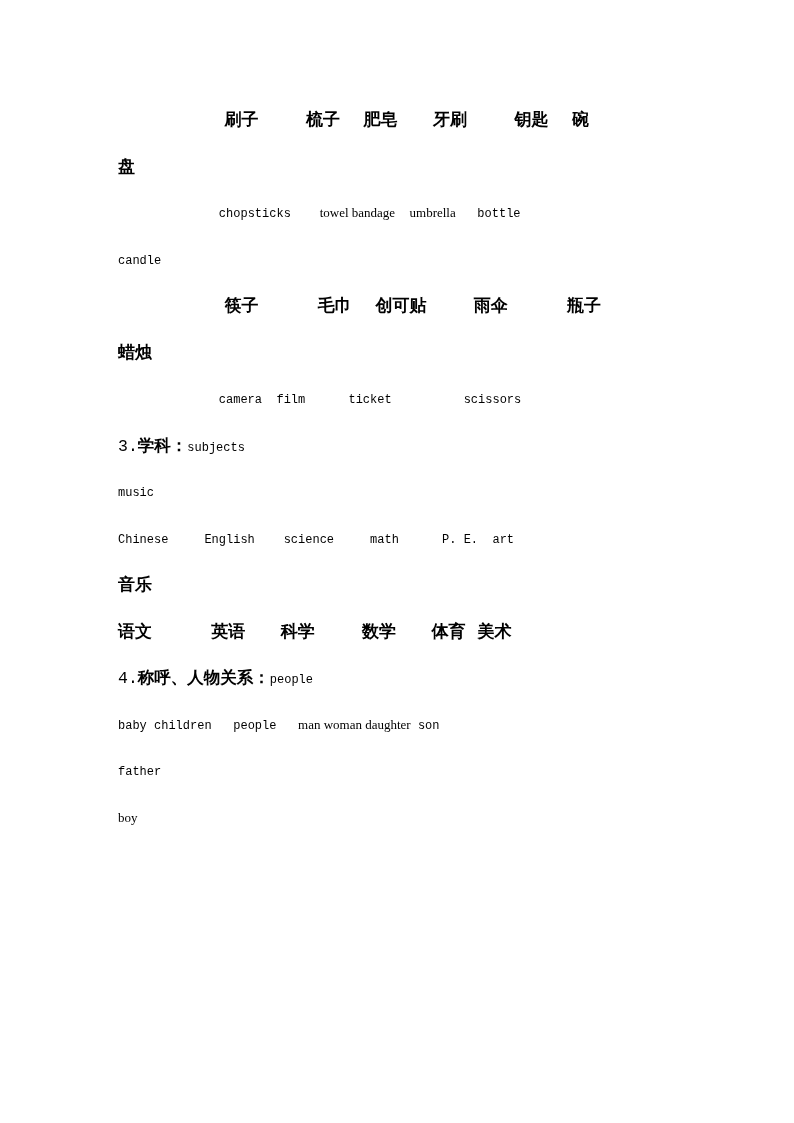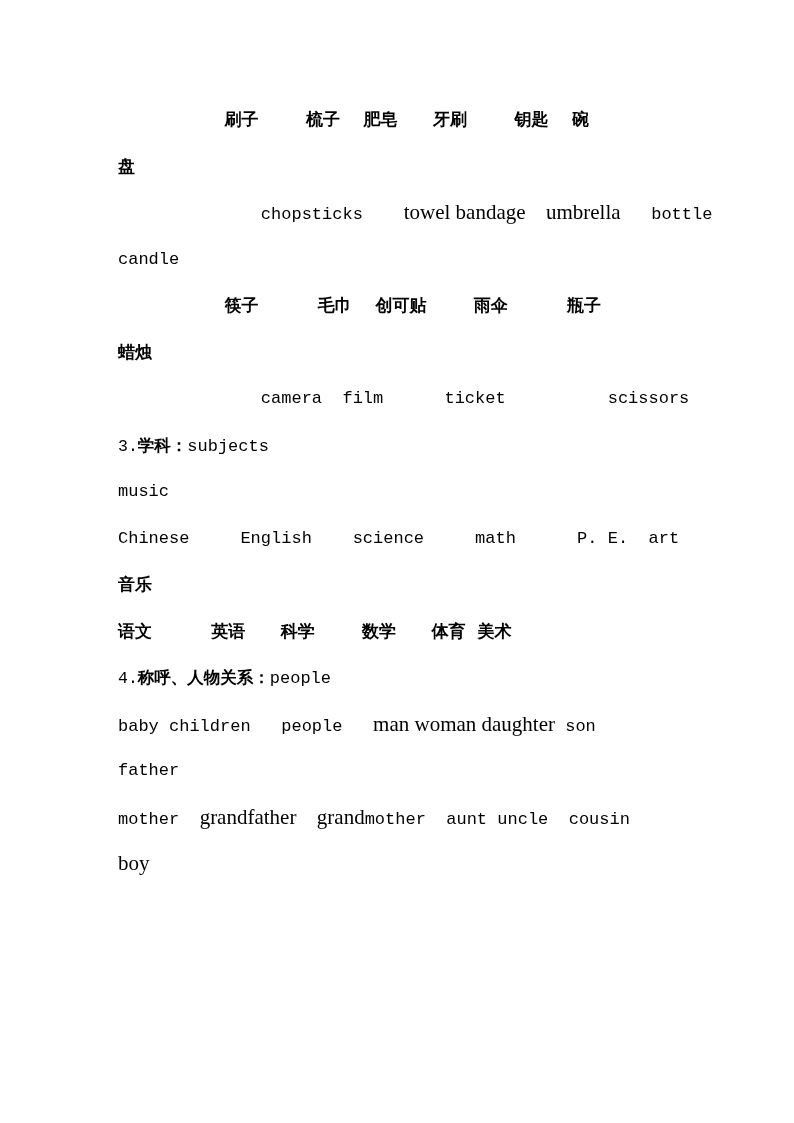--- a/index.html
+++ b/index.html
@@ -24,26 +24,26 @@
   .line {
     height: 46.5px;
     line-height: 46.5px;
     white-space: pre;
     font-size: 17px;
     letter-spacing: 0px;
   }
   
   .mono {
     font-family: "Liberation Mono", "DejaVu Sans Mono", monospace;
-    font-size: 17px;
+    font-size: 12px;
   }
   
   .serif {
     font-family: "Liberation Serif", "DejaVu Serif", serif;
-    font-size: 21px;
+    font-size: 13px;
   }
   
   .cjk {
     font-family: "DejaVu Sans", "Liberation Sans", sans-serif;
     font-size: 17px;
     font-weight: 600;
     margin-top: 11px;
   }
   .cjk-hd {
     font-family: Liberation Sans, sans-serif;
@@ -85,18 +85,17 @@
     <div class="line"><span class="cjk">音乐</span></div>
 
     <div class="line"><span class="cjk">语文          英语      科学        数学      体育  美术</span></div>
 
     <div class="line"><span class="num">4.</span><span class="cjk-hd">称呼、人物关系：</span><span class="mono">people</span></div>
 
     <div class="line"><span class="mono">baby children</span><span class="mono">   </span><span class="mono">people</span><span class="mono">   </span><span class="serif">man woman daughter</span><span class="mono"> </span><span class="mono">son</span></div>
 
     <div class="line"><span class="mono">father</span></div>
 
-    <div class="line"><span class="mono">mother</span><span class="mono">  </span><span class="serif">grandfather</span><span class="mono">  </span><span class="serif">grand</span><span class="mono">mother</span><span class="mono">  </span><span class="mono">aunt uncle</span><span class="mono">  </span><span class="mono">cousin</span></div>
 
     <div class="line"><span class="serif">boy</span></div>
 
   </div>
 </div>
 
 </body></html>

